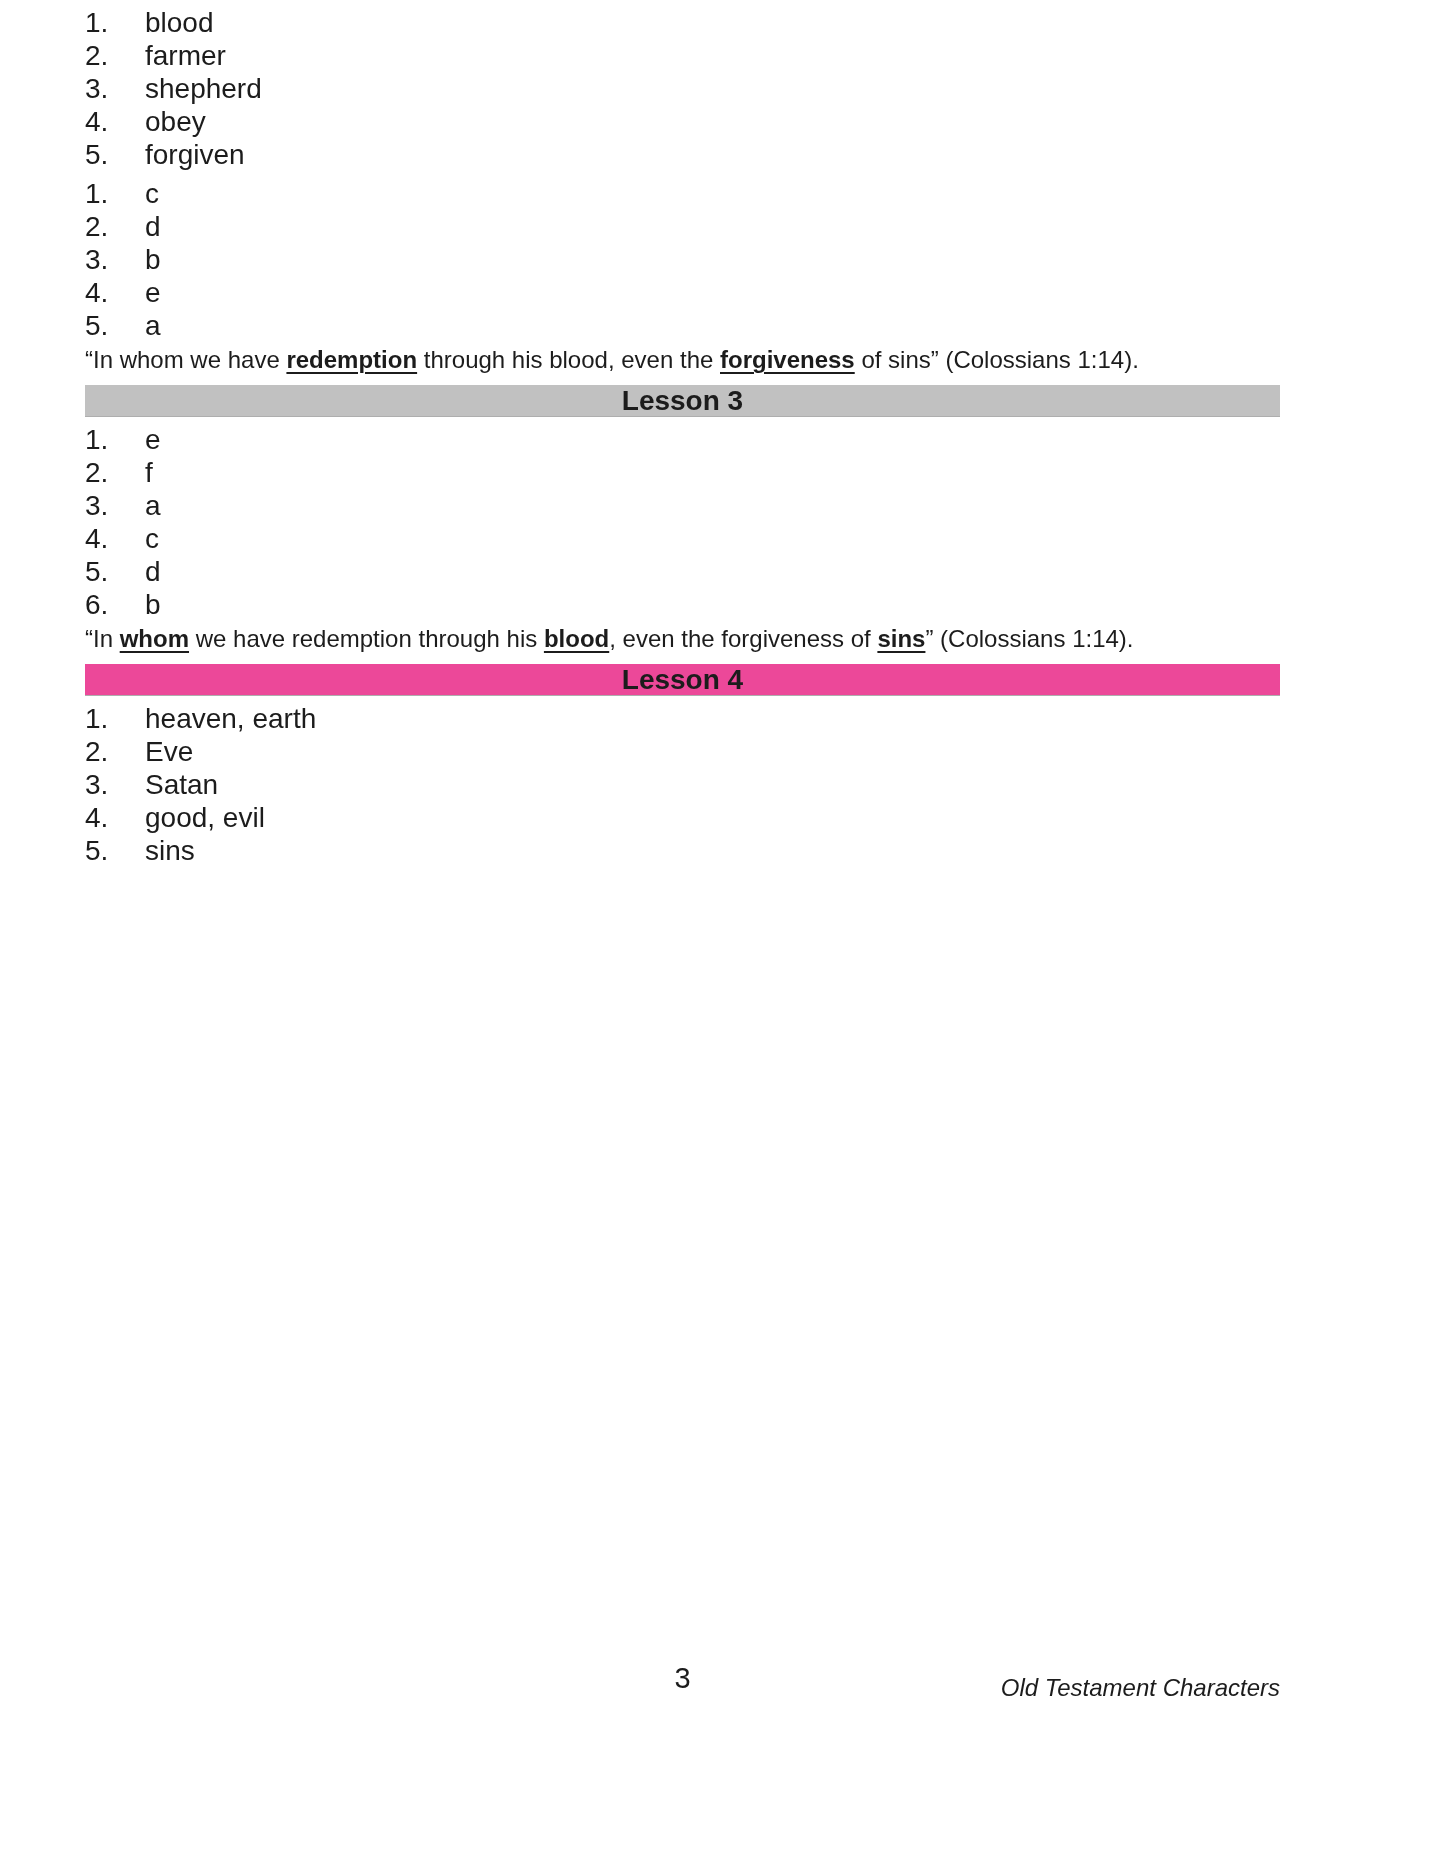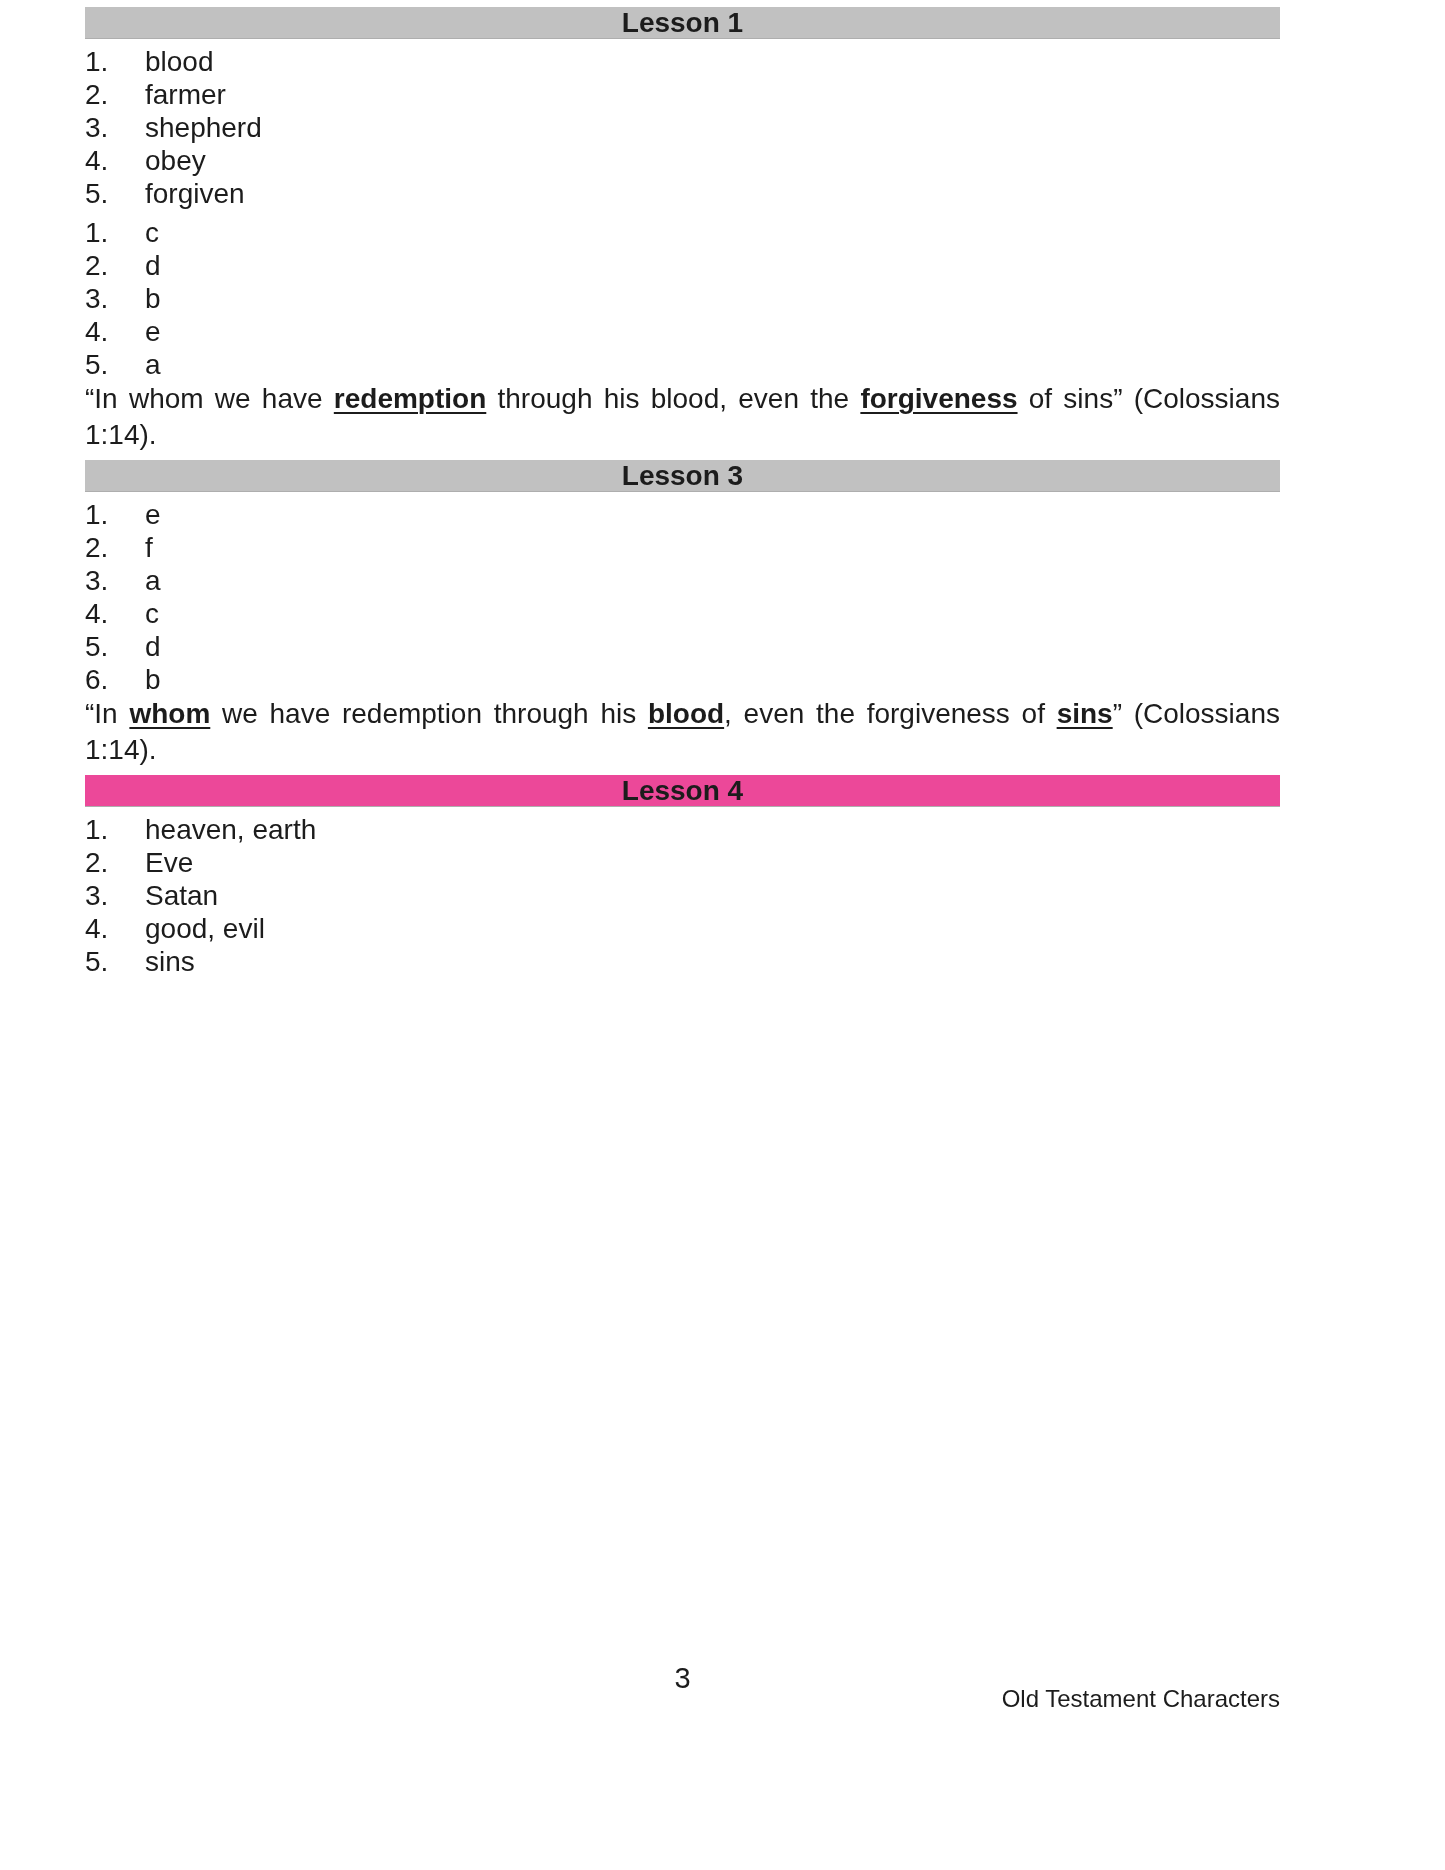--- a/index.html
+++ b/index.html
@@ -45,21 +45,21 @@
     display: flex;
     line-height: 33px;
     font-size: 28px;
   }
   .answer-item .num {
     width: 60px;
     flex: 0 0 60px;
   }
   .answer-item .ans { flex: 1; }
   .quote {
-    font-size: 28px;
+    font-size: 24px;
     line-height: 36px;
     text-align: justify;
     margin: 0;
   }
   .quote .emph {
     font-weight: bold;
     text-decoration: underline;
     text-decoration-thickness: 2px;
     text-underline-offset: 4px;
   }
@@ -74,35 +74,33 @@
     position: absolute;
     left: 0;
     width: 100%;
     text-align: center;
     font-size: 29px;
     line-height: 36px;
   }
   .footer-book-title {
     position: absolute;
     right: 0;
-    top: 24px;
+    top: 13px;
+    font-style: italic;
     font-size: 24px;
     line-height: 30px;
   }
 </style>
 </head>
 <body>
 
 <div class="page" style="background: rgb(255, 255, 255); color: rgb(28, 28, 28);">
   <div class="content">
 
 
-    <div class="section-bar" style="background: rgb(193, 193, 193);">
-      <span>Lesson 1</span>
-    </div>
     <div class="answer-list">
         <div class="answer-item">
           <span class="num">1.</span>
           <span class="ans">blood</span>
         </div>
         <div class="answer-item">
           <span class="num">2.</span>
           <span class="ans">farmer</span>
         </div>
         <div class="answer-item">

